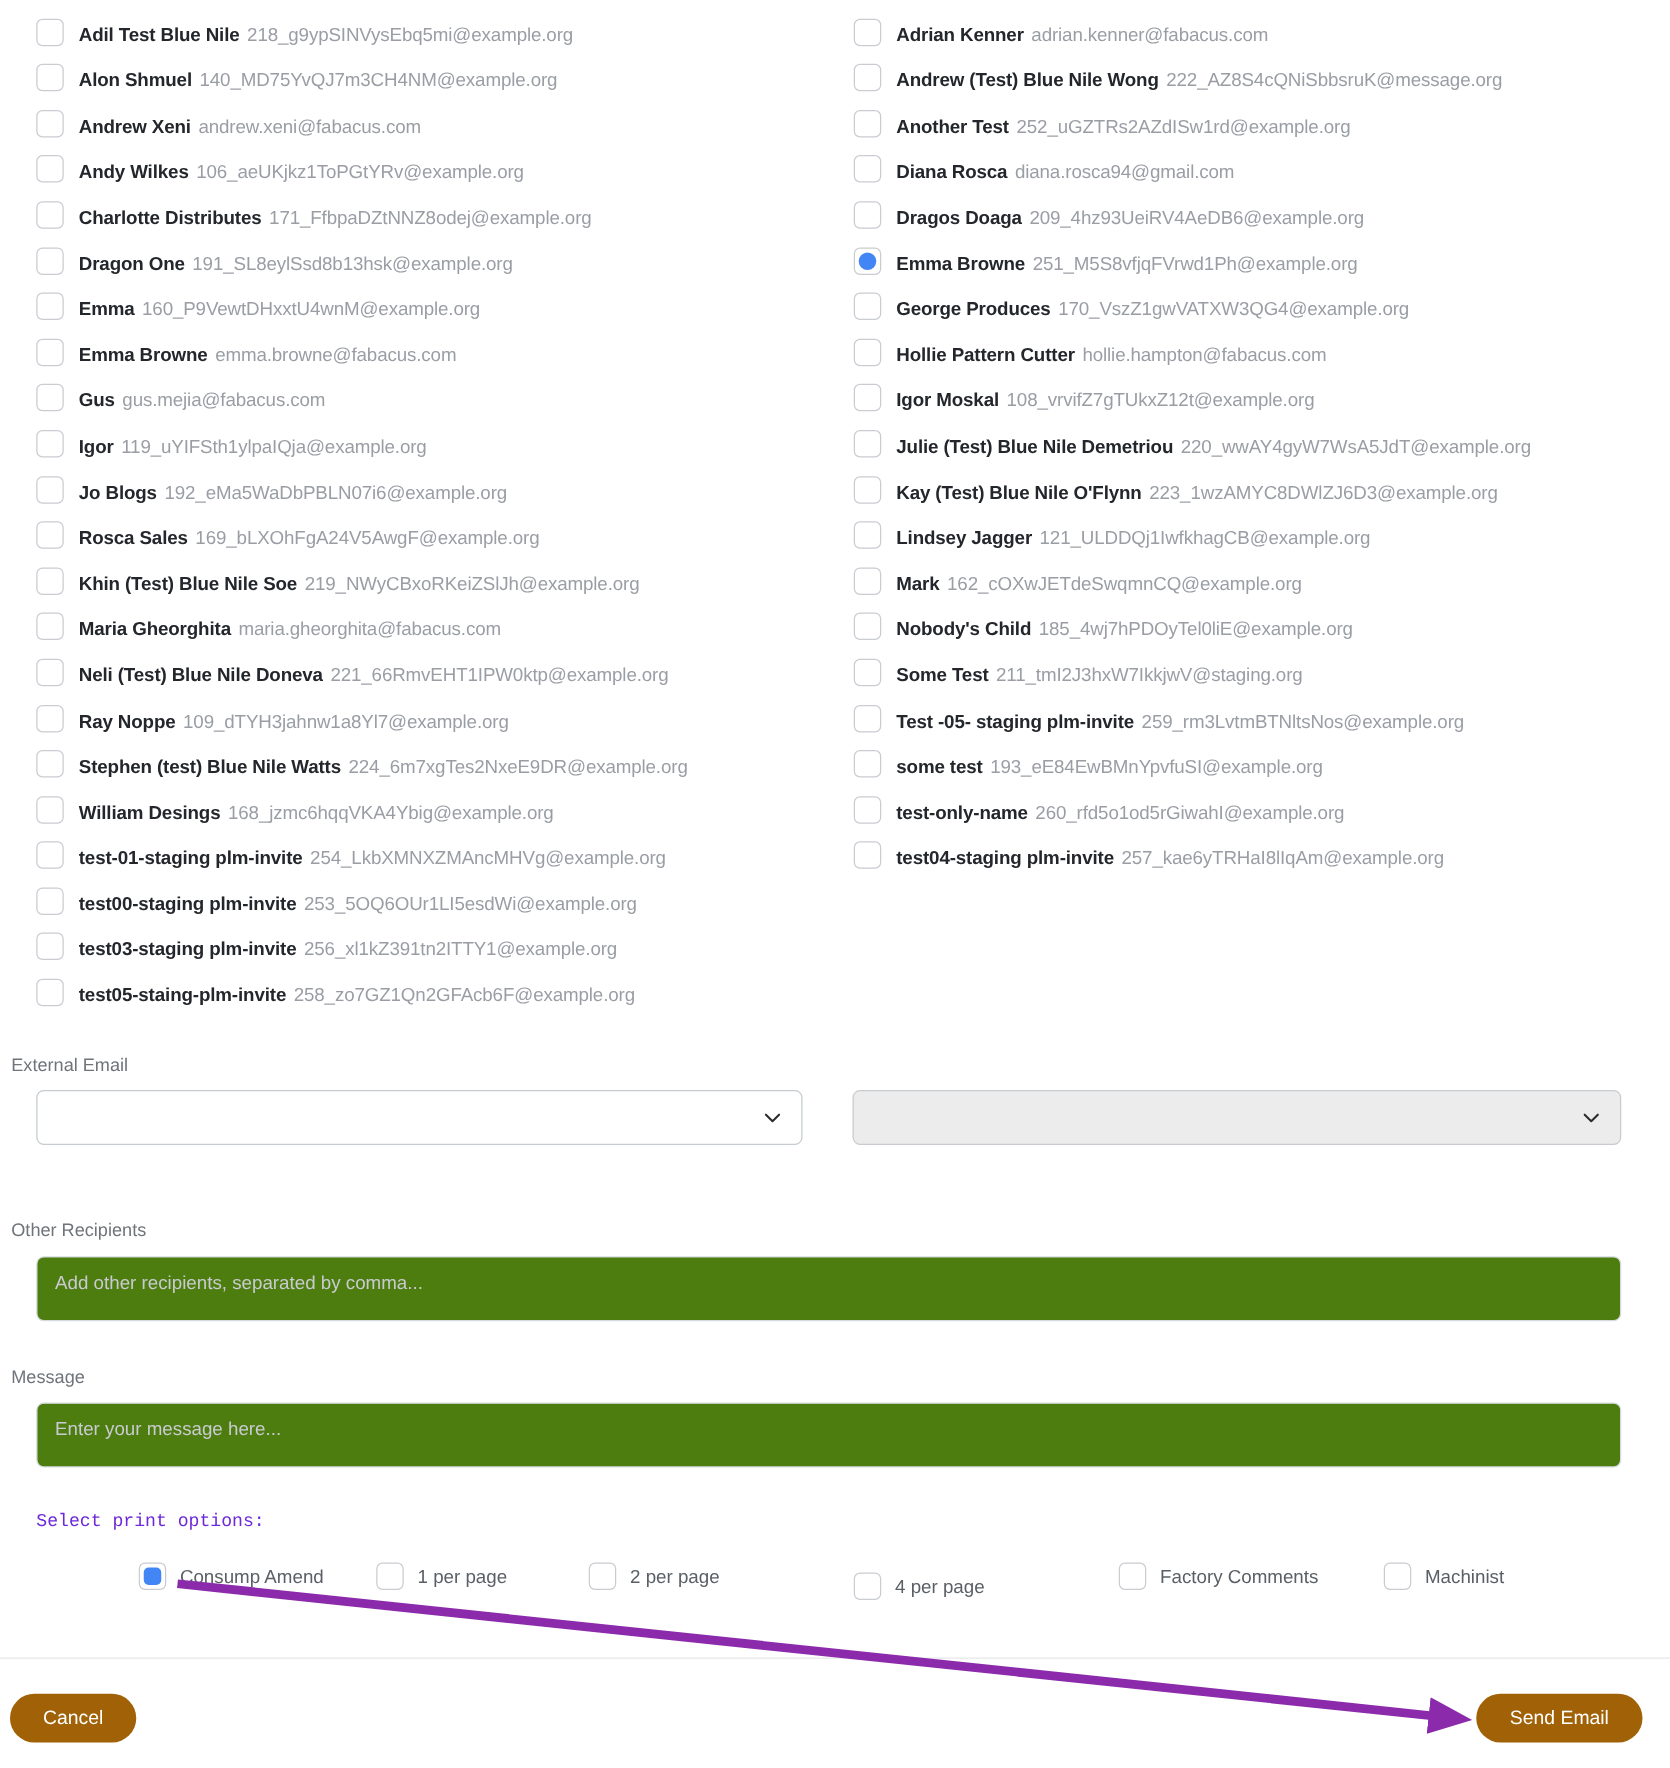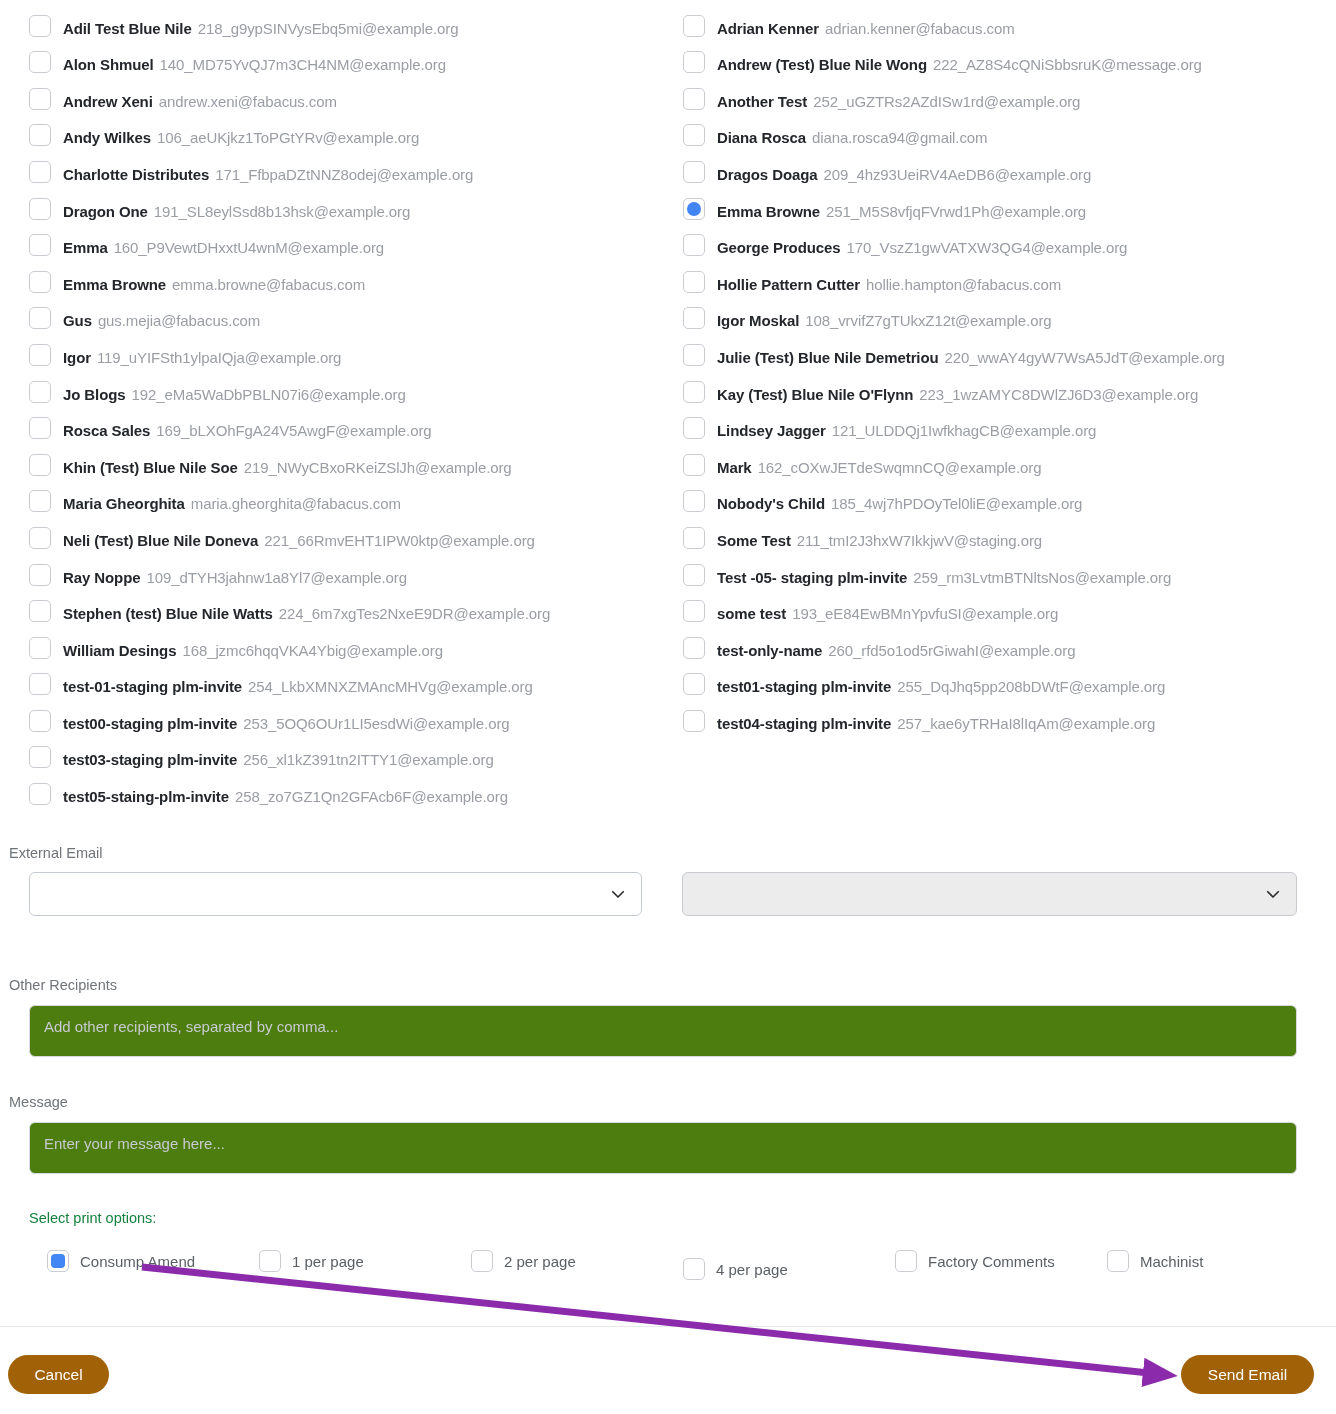--- a/index.html
+++ b/index.html
@@ -73,21 +73,21 @@
   }
 
   
   .field-label {
     color: #6f7479;
     font-size: 14.5px;
   }
   .lbl-external { position: absolute; left: 9px;  top: 845px; }
   .lbl-other    { position: absolute; left: 9px;  top: 977px; }
   .lbl-message  { position: absolute; left: 9px;  top: 1094px; }
-  .lbl-print    { position: absolute; left: 29px; top: 1210px; color:#15803d; font-size:14.5px;}
+  .lbl-print    { position: absolute; left: 29px; top: 1210px; color:#6d28d9; font-size:14.5px;font-family:Liberation Mono, monospace;}
 
   .select-box {
     position: absolute;
     height: 44px;
     border: 1px solid #c5cbd0;
     border-radius: 6px;
     background: #fff;
     display: flex;
     align-items: center;
     justify-content: flex-end;
@@ -119,22 +119,22 @@
   .print-opts {
     position: absolute;
     left: 47px; top: 1242px;
     width: 1240px;
     display: flex;
     align-items: center;
   }
   .popt { display: flex; align-items: center; }
   .popt .cb { margin-right: 11px; }
   .popt-label { color: #5a5f65; font-size: 15px; white-space: nowrap; }
-  .popt:nth-child(1) { width: 212px; }
-  .popt:nth-child(2) { width: 212px; }
+  .popt:nth-child(1) { width: 212px; justify-content: flex-end; }
+  .popt:nth-child(2) { width: 212px; padding-left: 42px; }
   .popt:nth-child(3) { width: 212px; }
   .popt:nth-child(4) { width: 212px; margin-top: 16px; }
   .popt:nth-child(5) { width: 212px; }
 
   
   .divider {
     position: absolute;
     left: 0; top: 1326px;
     width: 1336px; height: 1px;
     background: #e6e8ea;
@@ -368,25 +368,20 @@
         <span class="rec-name">some test</span>
         <span class="rec-email">193_eE84EwBMnYpvfuSI@example.org</span>
       </div>
       <div class="rec-row">
         <span class="cb round"></span>
         <span class="rec-name">test-only-name</span>
         <span class="rec-email">260_rfd5o1od5rGiwahI@example.org</span>
       </div>
       <div class="rec-row">
         <span class="cb round"></span>
-        <span class="rec-name">test01-staging plm-invite</span>
-        <span class="rec-email">255_DqJhq5pp208bDWtF@example.org</span>
-      </div>
-      <div class="rec-row">
-        <span class="cb round"></span>
         <span class="rec-name">test04-staging plm-invite</span>
         <span class="rec-email">257_kae6yTRHaI8lIqAm@example.org</span>
       </div>
     </div>
 </div>
 
 <div class="field-label lbl-external">External Email</div>
 
 <div class="select-box" id="external-select">
   <span class="select-value"></span>

